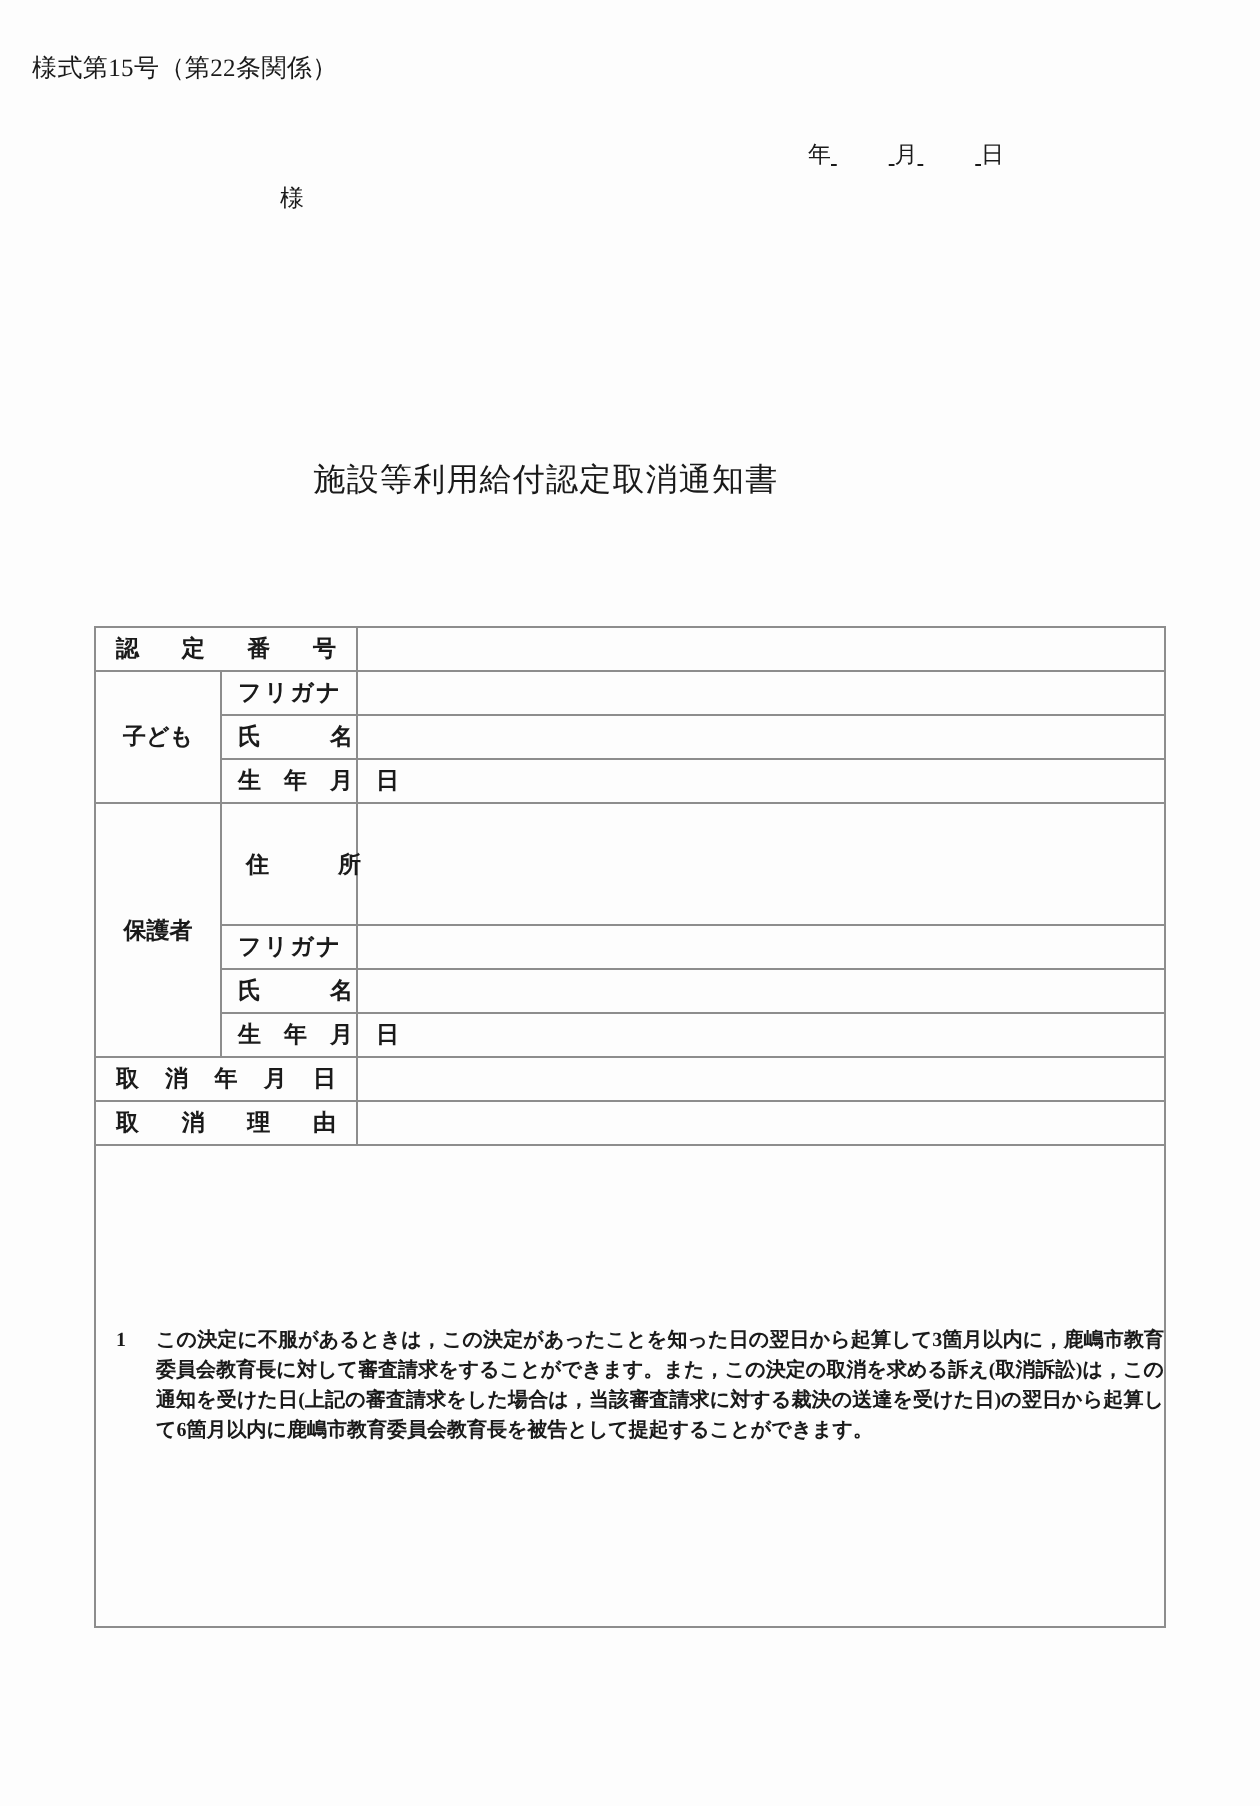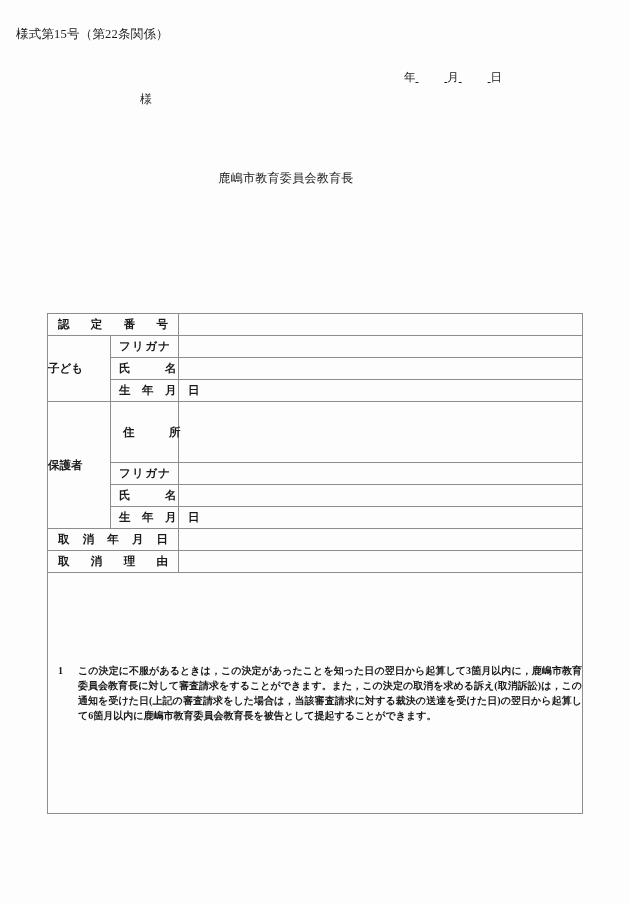--- a/index.html
+++ b/index.html
@@ -121,21 +121,21 @@
     text-align: justify;
     text-align-last: justify;
     padding: 0 10px;
     box-sizing: border-box;
   }
   .spread-narrow {
     padding: 0 8px;
   }
   .center-lbl {
     display: block;
-    text-align: left;
+    text-align: center;
   }
 
   .row-std { height: 21px; }
   .row-addr { height: 61px; }
 
   .addr-cell .spread { padding: 0 12px; }
 
   .value-cell { background: #fdfdfd; }
 
   
@@ -168,24 +168,22 @@
   <div class="date-line">
     <span>年</span>
     <span class="date-gap"></span>
     <span>月</span>
     <span class="date-gap"></span>
     <span>日</span>
   </div>
 
   <div class="addressee">様</div>
 
-  <div class="issuer">
-    <span class="issuer-inner">鹿嶋市教育委員会教育長</span>
-  </div>
-
+
+  <div class="doc-title">施設等利用給付認定取消通知書</div>
 
 
   <table class="form-table">
     <colgroup>
       <col style="width:63px">
       <col style="width:68px">
       <col style="width:404px">
     </colgroup>
     <tbody>
 

